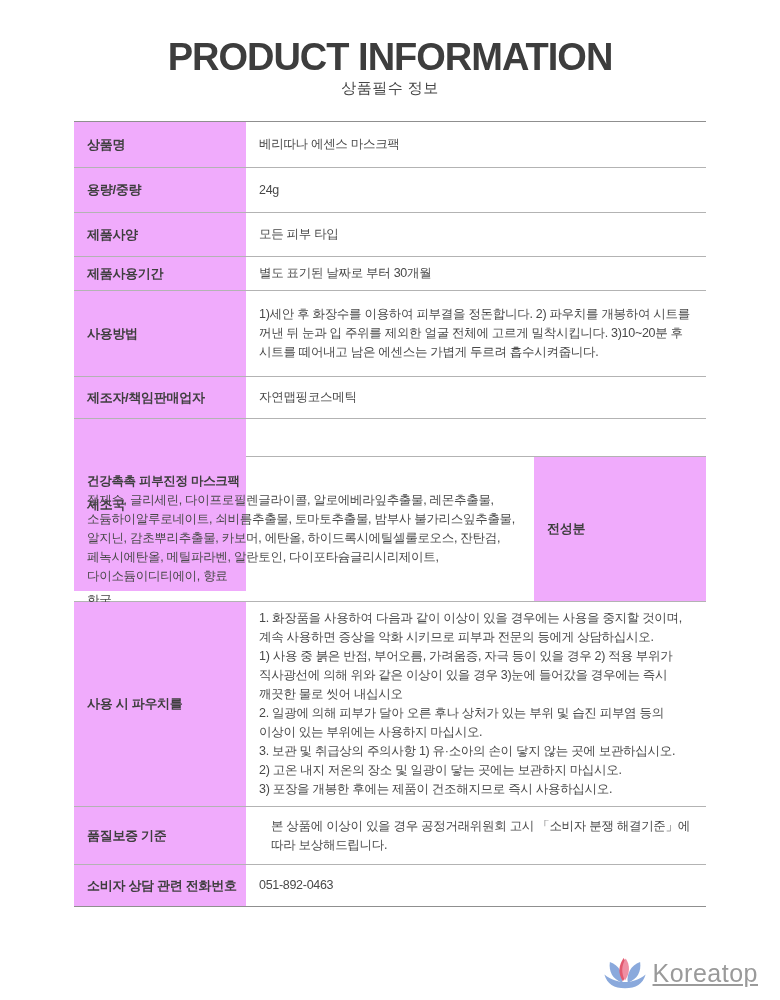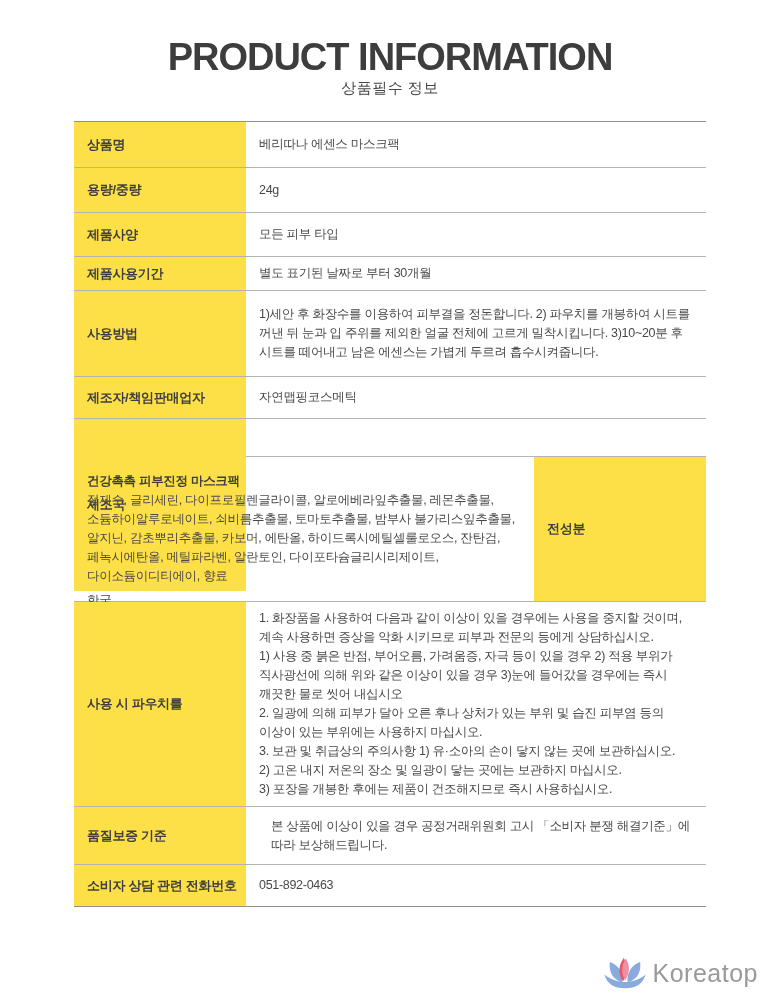--- a/index.html
+++ b/index.html
@@ -33,21 +33,21 @@
     width: 632px;
     margin: 23px auto 0 auto;
     border-top: 1px solid #8f8f8f;
     border-bottom: 1px solid #8f8f8f;
   }
   .row { display: flex; width: 100%; }
   .row + .row { border-top: 1px solid #b3b3b3; }
   .cell.label {
     width: 172px;
     flex: 0 0 172px;
-    background: #fde047;
+    background: #f0abfc;
     padding-left: 13px;
     padding-right: 6px;
     display: flex;
     align-items: center;
     font-size: 13px;
     font-weight: bold;
     color: #3e3e3e;
     letter-spacing: -0.3px;
   }
   .cell.value {
@@ -85,20 +85,21 @@
     display: flex;
     align-items: center;
     gap: 6px;
   }
   .lotus { width: 44px; height: 34px; display: inline-block; }
   .brand {
     font-size: 25px;
     color: #9a9a9a;
     letter-spacing: 0.5px;
     line-height: 34px;
+    text-decoration: underline;
   }
 </style>
 </head>
 <body>
 
 <div class="page">
 
   <div class="header">
     <div class="title">PRODUCT INFORMATION</div>
     <div class="subtitle">상품필수 정보</div>

